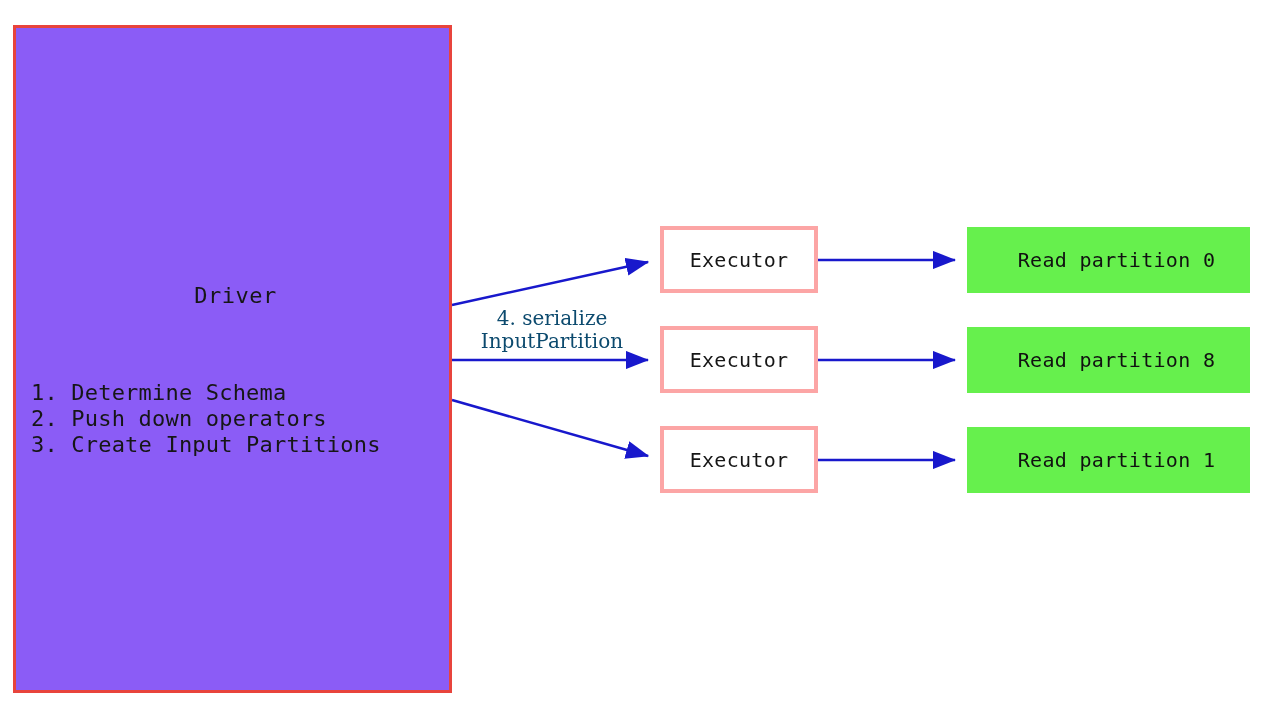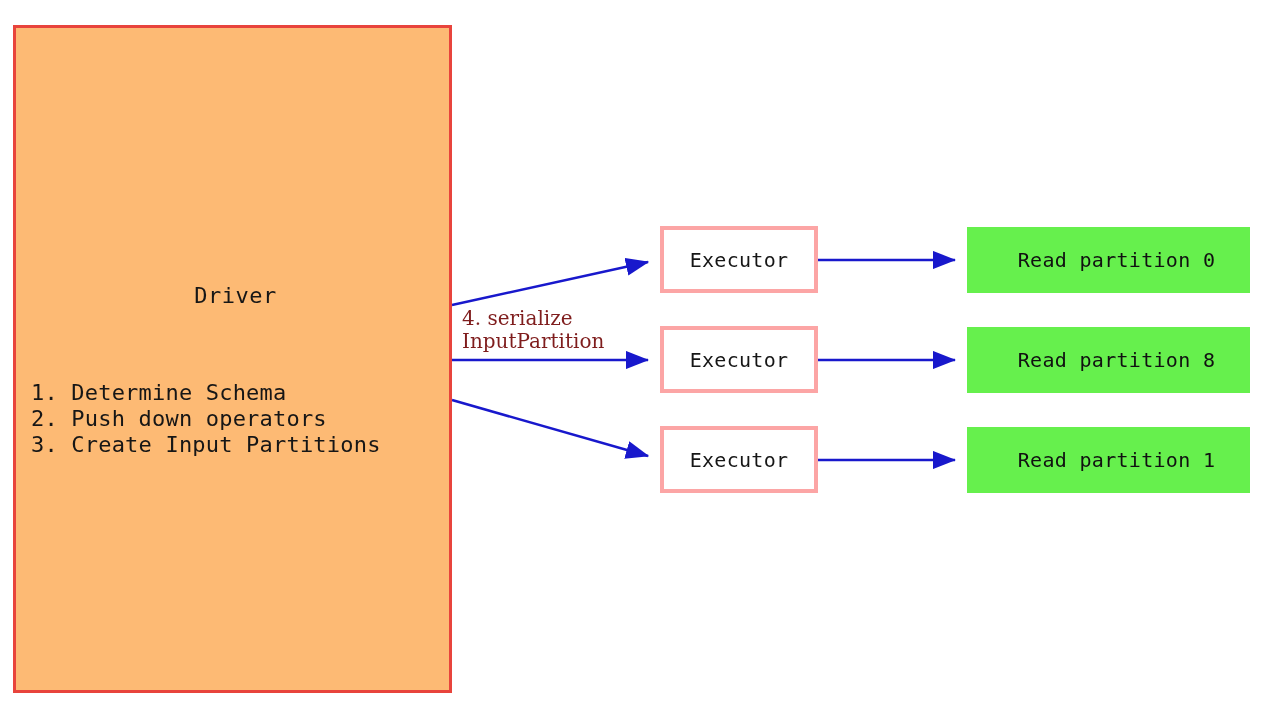--- a/index.html
+++ b/index.html
@@ -26,21 +26,21 @@
 
   
   .driver-box {
     position: absolute;
     left: 13px;
     top: 25px;
     width: 439px;
     height: 668px;
     box-sizing: border-box;
     border: 3px solid #e8443c;
-    background: #fdba74;
+    background: #8b5cf6;
   }
   .driver-title {
     position: absolute;
     left: 0;
     top: 255px;
     width: 439px;
     text-align: center;
     font-family: "DejaVu Sans Mono", "Liberation Mono", monospace;
     font-size: 22px;
     color: #161616;
@@ -100,21 +100,22 @@
   .part-0 { top: 227px; }
   .part-1 { top: 327px; }
   .part-2 { top: 427px; }
 
   
   .edge-label {
     position: absolute;
     font-family: "DejaVu Serif", "Liberation Serif", serif;
     font-size: 20px;
     line-height: 23px;
-    color: #7f1d1d;
+    color: #0c4a6e;
+    text-align: center;
     white-space: pre;
   }
   .label-serialize {
     left: 462px;
     top: 307px;
     width: 180px;
   }
   .label-create {
     left: 826px;
     top: 307px;

